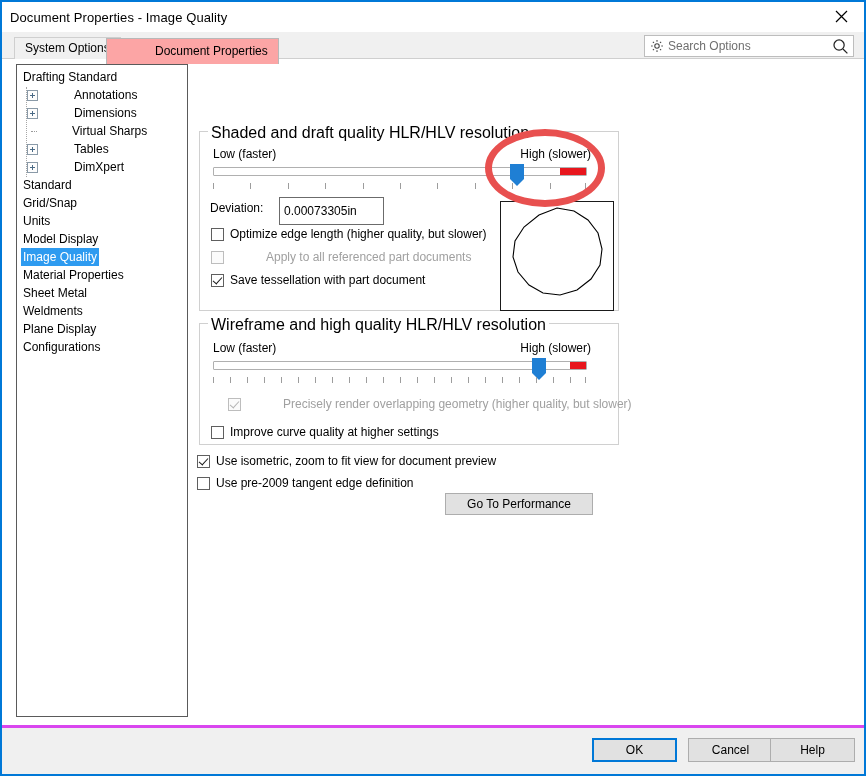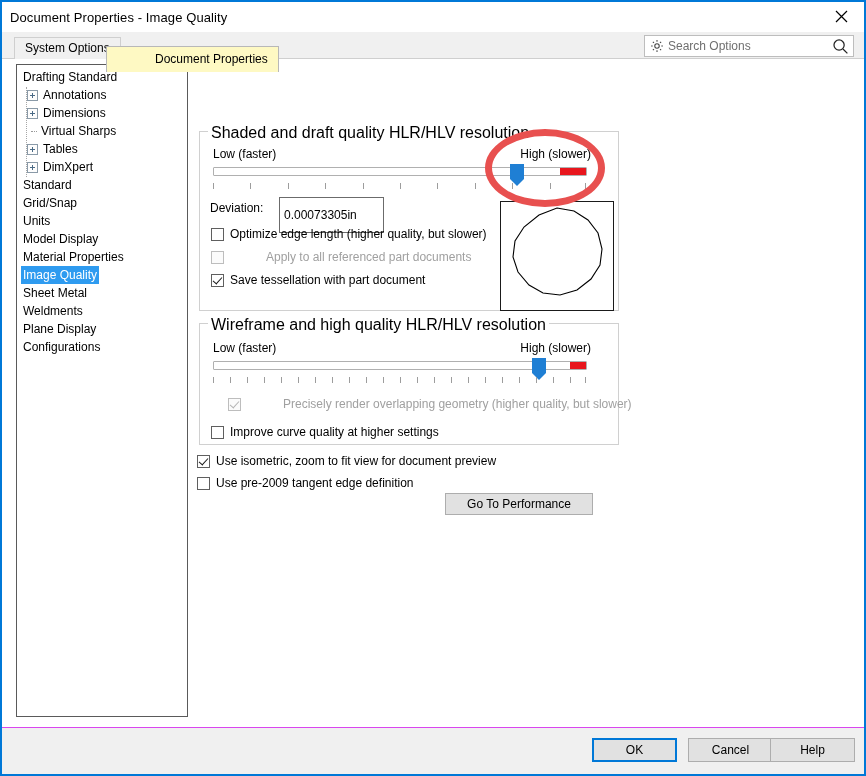--- a/index.html
+++ b/index.html
@@ -77,24 +77,24 @@
     background: #f0f0f0;
     border: 1px solid #cfcfcf;
     border-bottom: none;
     color: #000;
     cursor: default;
     white-space: nowrap;
   }
   .tab.tab-inactive { left: 12px; }
   .tab.tab-active {
     left: 104px;
-    top: 14px;
+    top: 6px;
     height: 26px;
     line-height: 24px;
-    background: #fef9c3;
+    background: #fca5a5;
     border-color: #b8b8b8;
     z-index: 3;
     padding-left: 48px;
   }
 
   
   .searchbox {
     position: absolute;
     right: 10px;
     top: 3px;
@@ -150,21 +150,21 @@
     display: flex;
     align-items: center;
     cursor: default;
     padding-left: 4px;
   }
   .tree-item .label { padding: 0 2px; }
   .tree-item.selected .label {
     background: #2e9bf0;
     color: #ffffff;
   }
-  .tree-item.child { padding-left: 10px; }
+  .tree-item.child { padding-left: 10px; gap: 31px; }
   .exp {
     display: inline-block;
     width: 9px; height: 9px;
     border: 1px solid #8a9aa8;
     background: #fdfdfd;
     position: relative;
     margin-right: 3px;
     flex: 0 0 9px;
   }
   .exp::before, .exp::after {
@@ -288,21 +288,21 @@
   }
   .cbrow.disabled { color: #a0a0a0; gap: 36px; }
   .cbrow.disabled .cb { border-color: #bdbdbd; background: #fbfbfb; }
   .cbrow.disabled .cb.checked::after { border-color: #b4b4b4; }
 
   
   .dev-label { position: absolute; left: 208px; top: 142px; font-size: 12px; }
   .dev-input {
     position: absolute;
     left: 277px; top: 138px;
-    width: 105px; height: 36px;
+    width: 105px; height: 28px;
     box-sizing: border-box;
     border: 1px solid #6b6b6b;
     background: #ffffff;
     font-family: "Liberation Sans", sans-serif;
     font-size: 12px;
     padding: 0 4px;
     color: #000;
     outline: none;
   }
 
@@ -346,21 +346,21 @@
     box-sizing: border-box;
     pointer-events: none;
     z-index: 9;
   }
 
   
   .footer {
     flex: 0 0 46px;
     height: 46px;
     background: #f0f0f0;
-    border-top: 1px solid #d946ef;
+    border-top: 3px solid #d946ef;
     position: relative;
   }
   .footer .btn {
     position: absolute;
     top: 10px;
     width: 85px;
     height: 24px;
     line-height: 22px;
     background: #e1e1e1;
   }
@@ -447,25 +447,25 @@
         </div>
         <div class="tree-item">
           <span class="label">Grid/Snap</span>
         </div>
         <div class="tree-item">
           <span class="label">Units</span>
         </div>
         <div class="tree-item">
           <span class="label">Model Display</span>
         </div>
-        <div class="tree-item">
-          <span class="label">Material Properties</span>
-        </div>
         <div class="tree-item selected">
           <span class="label">Image Quality</span>
+        </div>
+        <div class="tree-item">
+          <span class="label">Material Properties</span>
         </div>
         <div class="tree-item">
           <span class="label">Sheet Metal</span>
         </div>
         <div class="tree-item">
           <span class="label">Weldments</span>
         </div>
         <div class="tree-item">
           <span class="label">Plane Display</span>
         </div>

